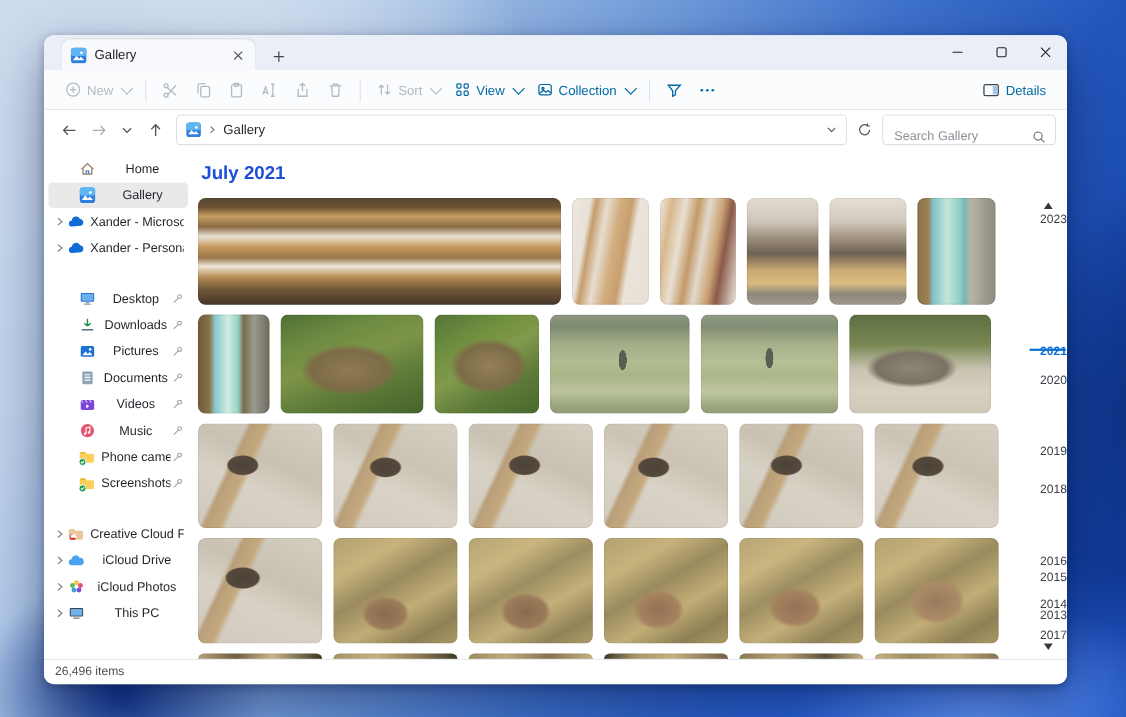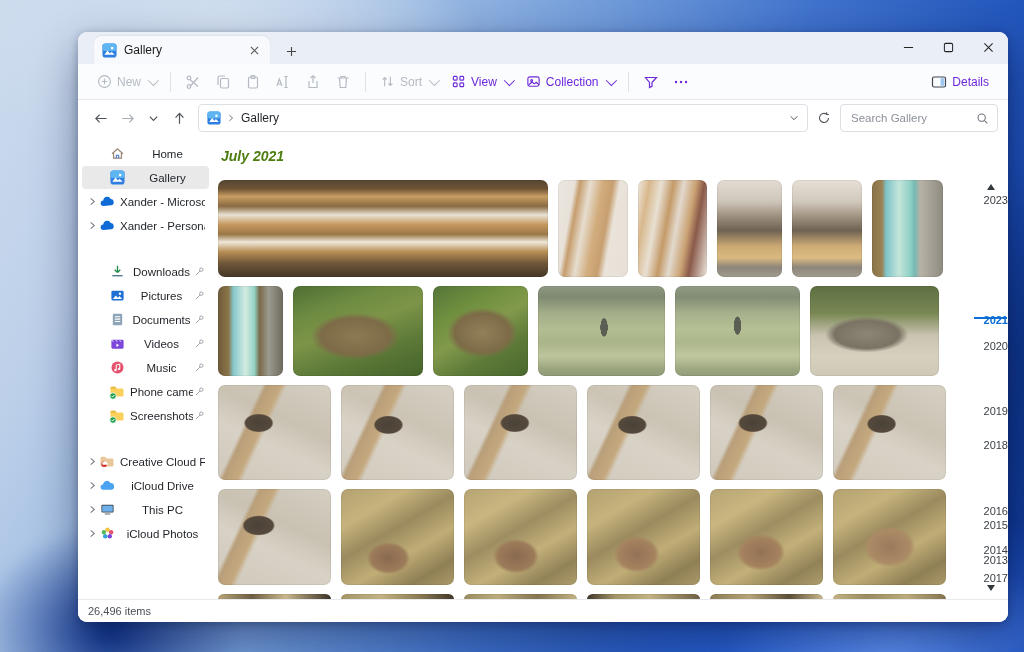--- a/index.html
+++ b/index.html
@@ -8,72 +8,72 @@
   .stage{position:relative;width:1024px;height:652px;overflow:hidden;
     background:linear-gradient(118deg,#cddcee 0%,#bdd0e9 16%,#9dbce3 30%,#6f9ad9 45%,#3f72cc 60%,#2457bc 74%,#1746aa 86%,#0f3590 100%);}
   .wp-blob{position:absolute;border-radius:50%;filter:blur(6px);}
   .wp1{width:700px;height:380px;left:-120px;top:-140px;background:radial-gradient(closest-side,#d7e4f2,transparent 72%);}
   .wp2{width:900px;height:420px;left:420px;top:440px;background:radial-gradient(closest-side,#2f6ae0,transparent 70%);}
   .wp3{width:420px;height:620px;left:860px;top:40px;background:radial-gradient(closest-side,#0c2d7a,transparent 72%);transform:rotate(18deg);}
   .wp4{width:500px;height:260px;left:640px;top:520px;background:radial-gradient(closest-side,#5d90ef,transparent 70%);transform:rotate(-8deg);}
   .wp5{width:380px;height:300px;left:-80px;top:480px;background:radial-gradient(closest-side,#0e338c,transparent 70%);}
 
   .window{position:absolute;left:40px;top:32px;width:930px;height:590px;border-radius:9px;
-    background:#fff;box-shadow:0 18px 45px rgba(5,15,60,.45),0 2px 8px rgba(5,15,60,.3);overflow:hidden;margin-left:38px;}
+    background:#fff;box-shadow:0 18px 45px rgba(5,15,60,.45),0 2px 8px rgba(5,15,60,.3);overflow:hidden;}
 
   
   .tabstrip{position:absolute;left:0;top:0;right:0;height:32px;background:#eaeff7;display:flex;align-items:flex-end;}
   .tab{position:relative;margin-left:16px;width:160px;height:28px;background:#f7f9fc;border-radius:8px 8px 0 0;
        display:flex;align-items:center;padding:0 8px;box-shadow:0 -1px 2px rgba(0,0,0,.05);}
   .tab-label{font-size:12px;color:#1a1a1a;margin-left:7px;flex:1;}
   .tab-close{width:16px;height:16px;display:flex;align-items:center;justify-content:center;border-radius:4px;color:#555;}
   .newtab{width:26px;height:26px;margin-left:8px;display:flex;align-items:center;justify-content:center;color:#444;border-radius:5px;}
   .wincontrols{position:absolute;right:0;top:0;height:32px;display:flex;}
   .wc{width:40px;height:30px;display:flex;align-items:center;justify-content:center;color:#222;}
 
   
   .toolbar{position:absolute;left:0;top:32px;right:0;height:36px;background:#fbfcfe;border-bottom:1px solid #e6e8ec;
     display:flex;align-items:center;padding:16px 12px;box-sizing:border-box;}
   .tbtn{display:flex;align-items:center;gap:5px;padding:5px 7px;border-radius:5px;font-size:12px;}
   .tbtn.dis{color:#b4bac2;}
-  .tbtn.en{color:#6d28d9;}
+  .tbtn.en{color:#0369a1;}
   .tb-sep{width:1px;height:20px;background:#dfe2e7;margin:0 7px;}
   .tb-spacer{flex:1;}
   .chev{display:inline-block;width:7px;height:7px;border-right:1.4px solid currentColor;border-bottom:1.4px solid currentColor;
         transform:rotate(45deg) translateY(-2px);margin-left:2px;}
   svg.ic{display:block;}
 
   
   .addrbar{position:absolute;left:0;top:68px;right:0;height:36px;background:#fff;display:flex;align-items:center;padding:0 10px;box-sizing:border-box;}
   .nav-ic{width:26px;height:26px;display:flex;align-items:center;justify-content:center;color:#50545b;border-radius:5px;}
   .nav-ic.dim{color:#a8adb5;}
   .crumbbox{flex:1;height:26px;margin-left:6px;border:1px solid #dcdfe4;border-radius:4px;background:#fff;
      display:flex;align-items:center;padding:0 8px;gap:6px;}
   .crumb-label{font-size:12px;color:#1f2328;}
   .crumb-sep{color:#6d727a;font-size:10px;}
   .crumb-right{margin-left:auto;display:flex;align-items:center;gap:10px;color:#50545b;}
   .refreshbtn{width:24px;height:24px;display:flex;align-items:center;justify-content:center;color:#50545b;margin:0 4px;}
-  .searchbox{width:140px;height:26px;border:1px solid #dcdfe4;border-radius:4px;display:flex;align-items:center;padding:0 8px;gap:6px;background:#fff;}
+  .searchbox{width:140px;height:26px;border:1px solid #dcdfe4;border-radius:4px;display:flex;align-items:flex-end;padding:0 8px;gap:6px;background:#fff;}
   .searchbox input{border:0;outline:0;flex:1;font-size:11.5px;color:#333;font-family:"Liberation Sans",sans-serif;background:transparent;width:90px;}
   .searchbox input::placeholder{color:#8b9098;}
 
   
   .bodyarea{position:absolute;left:0;top:104px;right:0;bottom:22px;overflow:hidden;}
   .sidebar{position:absolute;left:0;top:0;width:135px;bottom:0;overflow:hidden;padding-top:6px;box-sizing:border-box;}
   .sb-item{display:flex;align-items:center;height:23px;margin:0 4px 1px 4px;padding:0 4px;border-radius:4px;font-size:11.5px;color:#1f2328;}
   .sb-item.sel{background:#e9e9ea;}
   .sb-chevslot{width:13px;display:flex;align-items:center;justify-content:center;color:#7a7f87;}
   .sb-ico{width:16px;height:16px;margin:0 5px 0 10px;display:flex;align-items:center;justify-content:center;}
   .sb-item.haschev .sb-ico{margin-left:0;}
   .sb-label{flex:1;white-space:nowrap;overflow:hidden;text-align:center;}
   .sb-pin{width:12px;height:12px;color:#9aa0a8;display:flex;align-items:center;justify-content:center;}
   .sb-gap{height:22px;}
 
   .content{position:absolute;left:135px;top:0;right:35px;bottom:0;overflow:hidden;background:#fff;}
-  .section-title{position:absolute;left:8px;top:12px;font-size:14px;font-weight:bold;color:#4d7c0f;font-style:italic;}
+  .section-title{position:absolute;left:8px;top:12px;font-size:17px;font-weight:bold;color:#1d4ed8;}
   .grid{position:absolute;left:5px;top:44px;right:4px;display:flex;flex-direction:column;gap:9px;}
   .prow{display:flex;gap:10px;}
   .photo{border-radius:7px;flex:0 0 auto;box-shadow:inset 0 0 0 1px rgba(0,0,0,.06);}
 
   
   .timeline{position:absolute;right:0;top:0;width:35px;bottom:0;background:#fff;}
   .tl-year{position:absolute;left:0;width:100%;text-align:right;font-size:11px;color:#3c4046;}
   .tl-year.active{color:#0b6fd4;font-weight:bold;}
   .tl-year.active::before{content:"";position:absolute;left:1px;right:1px;top:3px;border-top:2px solid #0b6fd4;}
   .tl-arrow{position:absolute;left:0;width:100%;display:flex;justify-content:center;}
@@ -342,20 +342,38 @@
               <svg width="16" height="16" viewBox="0 0 16 16">
                 <path d="M4.6 12a2.8 2.8 0 01-.3-5.6A3.9 3.9 0 0111.7 5a3.2 3.2 0 01.6 6.3z" fill="#0f6cd6"></path>
               </svg>
             </span>
             <span class="sb-label">Xander - Personal</span>
           </div>
           <div class="sb-gap"></div>
           <div class="sb-item">
             <span class="sb-chevslot"></span>
             <span class="sb-ico">
+              <svg width="15" height="15" viewBox="0 0 16 16">
+                <rect x="1.5" y="2.5" width="13" height="8.5" rx="1" fill="#1c6fd4"></rect>
+                <rect x="2.4" y="3.4" width="11.2" height="6.7" fill="#6db0ef"></rect>
+                <rect x="6.3" y="11" width="3.4" height="1.8" fill="#9aa7b5"></rect>
+                <rect x="4.3" y="12.8" width="7.4" height="1.2" fill="#9aa7b5"></rect>
+              </svg>
+            </span>
+            <span class="sb-label">Desktop</span>
+            <span class="sb-pin">
+              <svg width="11" height="11" viewBox="0 0 14 14" fill="none" stroke="currentColor" stroke-width="1.2">
+                <circle cx="9.3" cy="4.7" r="2.2"></circle>
+                <path d="M7.7 6.3L2.5 11.5"></path>
+              </svg>
+            </span>
+          </div>
+          <div class="sb-item">
+            <span class="sb-chevslot"></span>
+            <span class="sb-ico">
               <svg width="15" height="15" viewBox="0 0 16 16" fill="none" stroke="#1d8a4a" stroke-width="1.4">
                 <path d="M8 1.8V9M8 9L5 6.2M8 9l3-2.8"></path>
                 <path d="M2.5 12.5h11" stroke="#4a6e8f"></path>
               </svg>
             </span>
             <span class="sb-label">Downloads</span>
             <span class="sb-pin">
               <svg width="11" height="11" viewBox="0 0 14 14" fill="none" stroke="currentColor" stroke-width="1.2">
                 <circle cx="9.3" cy="4.7" r="2.2"></circle>
                 <path d="M7.7 6.3L2.5 11.5"></path>
@@ -487,53 +505,53 @@
               <svg width="9" height="9" viewBox="0 0 10 10" fill="none" stroke="currentColor" stroke-width="1.2">
                 <path d="M3 1.5L7 5 3 8.5"></path>
               </svg>
             </span>
             <span class="sb-ico">
               <svg width="16" height="16" viewBox="0 0 16 16">
                 <path d="M4.4 11.8a2.7 2.7 0 01-.3-5.4A3.8 3.8 0 0111.3 5a3.1 3.1 0 01.8 6.8z" fill="#4aa3f0"></path>
               </svg>
             </span>
             <span class="sb-label">iCloud Drive</span>
-          </div>
-          <div class="sb-item haschev">
-            <span class="sb-chevslot">
-              <svg width="9" height="9" viewBox="0 0 10 10" fill="none" stroke="currentColor" stroke-width="1.2">
-                <path d="M3 1.5L7 5 3 8.5"></path>
-              </svg>
-            </span>
-            <span class="sb-ico">
-              <svg width="15" height="15" viewBox="0 0 16 16">
-                <rect x="1.5" y="3" width="13" height="8.2" rx="1" fill="#3a4552"></rect>
-                <rect x="2.4" y="3.9" width="11.2" height="6.4" fill="#6fb0ea"></rect>
-                <rect x="5" y="12" width="6" height="1.5" fill="#8b96a3"></rect>
-              </svg>
-            </span>
-            <span class="sb-label">This PC</span>
           </div>
           <div class="sb-item haschev">
             <span class="sb-chevslot">
               <svg width="9" height="9" viewBox="0 0 10 10" fill="none" stroke="currentColor" stroke-width="1.2">
                 <path d="M3 1.5L7 5 3 8.5"></path>
               </svg>
             </span>
             <span class="sb-ico">
               <svg width="15" height="15" viewBox="0 0 16 16">
                 <circle cx="8" cy="4" r="2.4" fill="#f6c244"></circle>
                 <circle cx="11.8" cy="6.6" r="2.4" fill="#e4526e"></circle>
                 <circle cx="10.4" cy="11" r="2.4" fill="#7b46d9"></circle>
                 <circle cx="5.6" cy="11" r="2.4" fill="#38a1e0"></circle>
                 <circle cx="4.2" cy="6.6" r="2.4" fill="#5cb85c"></circle>
                 <circle cx="8" cy="7.8" r="1.8" fill="#fff"></circle>
               </svg>
             </span>
             <span class="sb-label">iCloud Photos</span>
+          </div>
+          <div class="sb-item haschev">
+            <span class="sb-chevslot">
+              <svg width="9" height="9" viewBox="0 0 10 10" fill="none" stroke="currentColor" stroke-width="1.2">
+                <path d="M3 1.5L7 5 3 8.5"></path>
+              </svg>
+            </span>
+            <span class="sb-ico">
+              <svg width="15" height="15" viewBox="0 0 16 16">
+                <rect x="1.5" y="3" width="13" height="8.2" rx="1" fill="#3a4552"></rect>
+                <rect x="2.4" y="3.9" width="11.2" height="6.4" fill="#6fb0ea"></rect>
+                <rect x="5" y="12" width="6" height="1.5" fill="#8b96a3"></rect>
+              </svg>
+            </span>
+            <span class="sb-label">This PC</span>
           </div>
         </div>
       <div class="content">
         <div class="section-title">July 2021</div>
         <div class="grid" id="grid">
             <div class="prow" style="height: 97px;">
               <div class="photo" style="width: 330px; height: 97px; background: linear-gradient(rgb(85, 70, 50) 0%, rgb(110, 83, 53) 9%, rgb(199, 157, 98) 17%, rgb(138, 106, 66) 27%, rgb(233, 226, 212) 36%, rgb(198, 152, 94) 46%, rgb(154, 119, 72) 56%, rgb(238, 231, 217) 64%, rgb(184, 141, 85) 74%, rgb(110, 86, 56) 86%, rgb(69, 54, 40) 100%);"></div>
               <div class="photo" style="width: 70px; height: 97px; background: linear-gradient(100deg, rgb(236, 231, 224) 0%, rgb(231, 225, 216) 20%, rgb(198, 157, 109) 26%, rgb(230, 221, 207) 38%, rgb(210, 173, 126) 52%, rgb(199, 159, 112) 64%, rgb(233, 227, 218) 72%, rgb(230, 224, 215) 100%);"></div>
               <div class="photo" style="width: 69px; height: 97px; background: linear-gradient(100deg, rgb(239, 233, 225) 0%, rgb(216, 184, 140) 14%, rgb(232, 224, 211) 28%, rgb(196, 154, 104) 42%, rgb(226, 217, 205) 54%, rgb(202, 162, 115) 68%, rgb(138, 90, 74) 78%, rgb(236, 230, 222) 100%);"></div>
               <div class="photo" style="width: 65px; height: 97px; background: linear-gradient(rgb(227, 220, 210) 0%, rgb(207, 198, 186) 22%, rgb(155, 141, 124) 38%, rgb(110, 98, 84) 52%, rgb(202, 168, 114) 68%, rgb(217, 185, 128) 80%, rgb(141, 134, 123) 90%, rgb(161, 154, 142) 100%);"></div>

